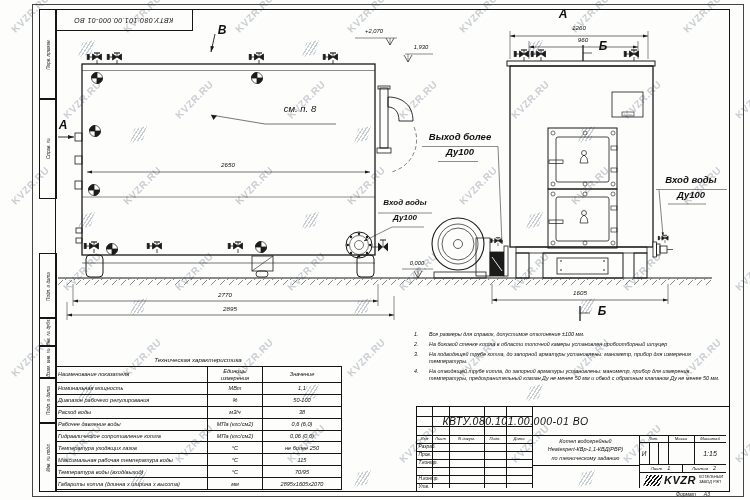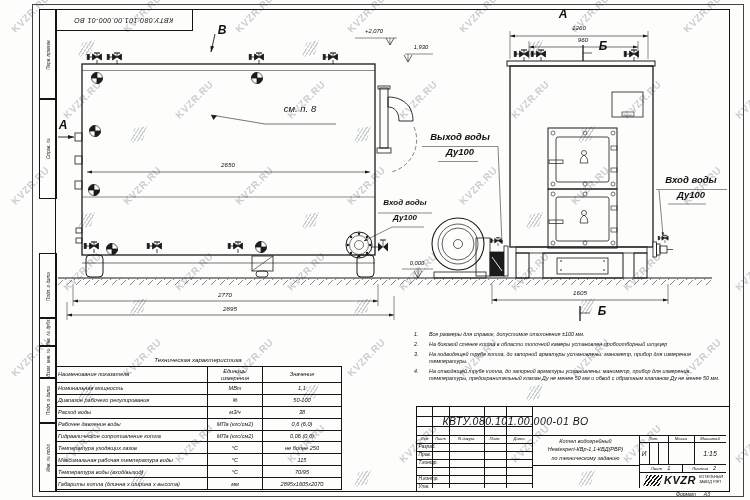--- a/index.html
+++ b/index.html
@@ -374,21 +374,21 @@
       <span>Инв. № подл.</span>
     </div>
 
   <div class="lbl sect" style="left:207px;top:24px;width:30px;">В</div>
   <div class="lbl sect" style="left:50px;top:119px;width:26px;">А</div>
   <div class="lbl sect" style="left:548px;top:8px;width:30px;">А</div>
   <div class="lbl sect" style="left:592px;top:40px;width:22px;">Б</div>
   <div class="lbl sect" style="left:591px;top:305px;width:22px;">Б</div>
   <div class="lbl seenote" style="left:260px;top:104px;width:80px;">см. п. 8</div>
 
-  <div class="lbl flow" style="left:420px;top:132px;width:80px;">Выход воды</div>
+  <div class="lbl flow" style="left:420px;top:132px;width:80px;">Выход более</div>
   <div class="lbl flow" style="left:420px;top:147px;width:80px;">Ду100</div>
   <div class="lbl flow" style="left:376px;top:199px;width:58px;font-size:8px;">Вход воды</div>
   <div class="lbl flow" style="left:376px;top:213.5px;width:58px;font-size:8px;">Ду100</div>
   <div class="lbl flow" style="left:652px;top:175px;width:78px;">Вход воды</div>
   <div class="lbl flow" style="left:652px;top:190px;width:78px;">Ду100</div>
 
   <div class="lbl elev" style="left:352px;top:28px;width:44px;">+2,070</div>
   <div class="lbl elev" style="left:404px;top:44px;width:34px;">1,930</div>
   <div class="lbl elev" style="left:399px;top:260px;width:36px;">0,000</div>
 

